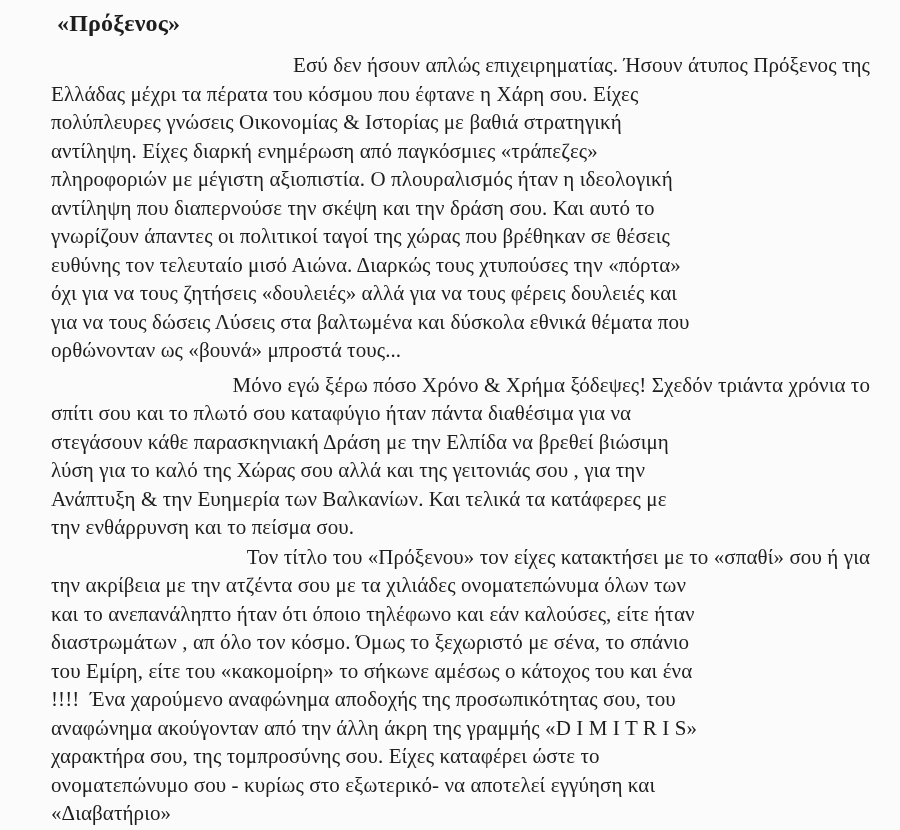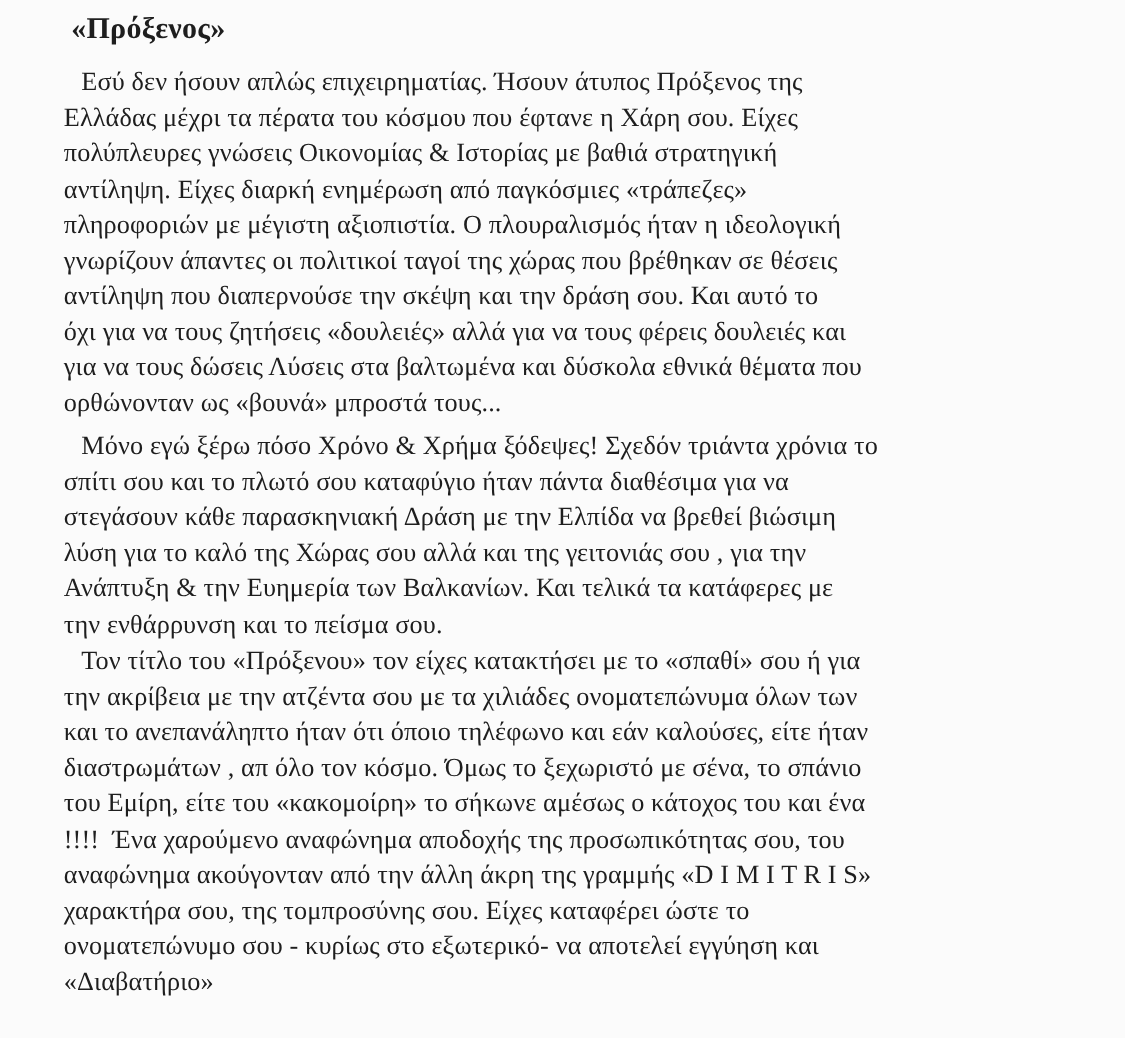--- a/index.html
+++ b/index.html
@@ -35,36 +35,38 @@
   .para-1 { margin-bottom: 6px; }
   .para-2 { margin-bottom: 1px; }
   .line {
     line-height: 28.5px;
     height: 28.5px;
     white-space: pre;          
     letter-spacing: 0.1px;
   }
   .para .line:first-child {
     padding-left: 14px;        
+    text-align: right;
   }
 </style>
 </head>
 <body>
 
 <div class="page">
   <h1 class="doc-title">«Πρόξενος»</h1>
 
   <div class="para para-1">
       <div class="line">Εσύ δεν ήσουν απλώς επιχειρηματίας. Ήσουν άτυπος Πρόξενος της</div>
       <div class="line">Ελλάδας μέχρι τα πέρατα του κόσμου που έφτανε η Χάρη σου. Είχες</div>
       <div class="line">πολύπλευρες γνώσεις Οικονομίας &amp; Ιστορίας με βαθιά στρατηγική</div>
       <div class="line">αντίληψη. Είχες διαρκή ενημέρωση από παγκόσμιες «τράπεζες»</div>
       <div class="line">πληροφοριών με μέγιστη αξιοπιστία. Ο πλουραλισμός ήταν η ιδεολογική</div>
+      <div class="line">αντίληψη που διαπερνούσε την σκέψη και την δράση σου. Και αυτό το</div>
       <div class="line">γνωρίζουν άπαντες οι πολιτικοί ταγοί της χώρας που βρέθηκαν σε θέσεις</div>
-      <div class="line">αντίληψη που διαπερνούσε την σκέψη και την δράση σου. Και αυτό το</div>
+      <div class="line">ευθύνης τον τελευταίο μισό Αιώνα. Διαρκώς τους χτυπούσες την «πόρτα»</div>
       <div class="line">όχι για να τους ζητήσεις «δουλειές» αλλά για να τους φέρεις δουλειές και</div>
       <div class="line">για να τους δώσεις Λύσεις στα βαλτωμένα και δύσκολα εθνικά θέματα που</div>
       <div class="line">ορθώνονταν ως «βουνά» μπροστά τους...</div>
     </div>
 
   <div class="para para-2">
       <div class="line">Μόνο εγώ ξέρω πόσο Χρόνο &amp; Χρήμα ξόδεψες! Σχεδόν τριάντα χρόνια το</div>
       <div class="line">σπίτι σου και το πλωτό σου καταφύγιο ήταν πάντα διαθέσιμα για να</div>
       <div class="line">στεγάσουν κάθε παρασκηνιακή Δράση με την Ελπίδα να βρεθεί βιώσιμη</div>
       <div class="line">λύση για το καλό της Χώρας σου αλλά και της γειτονιάς σου , για την</div>

